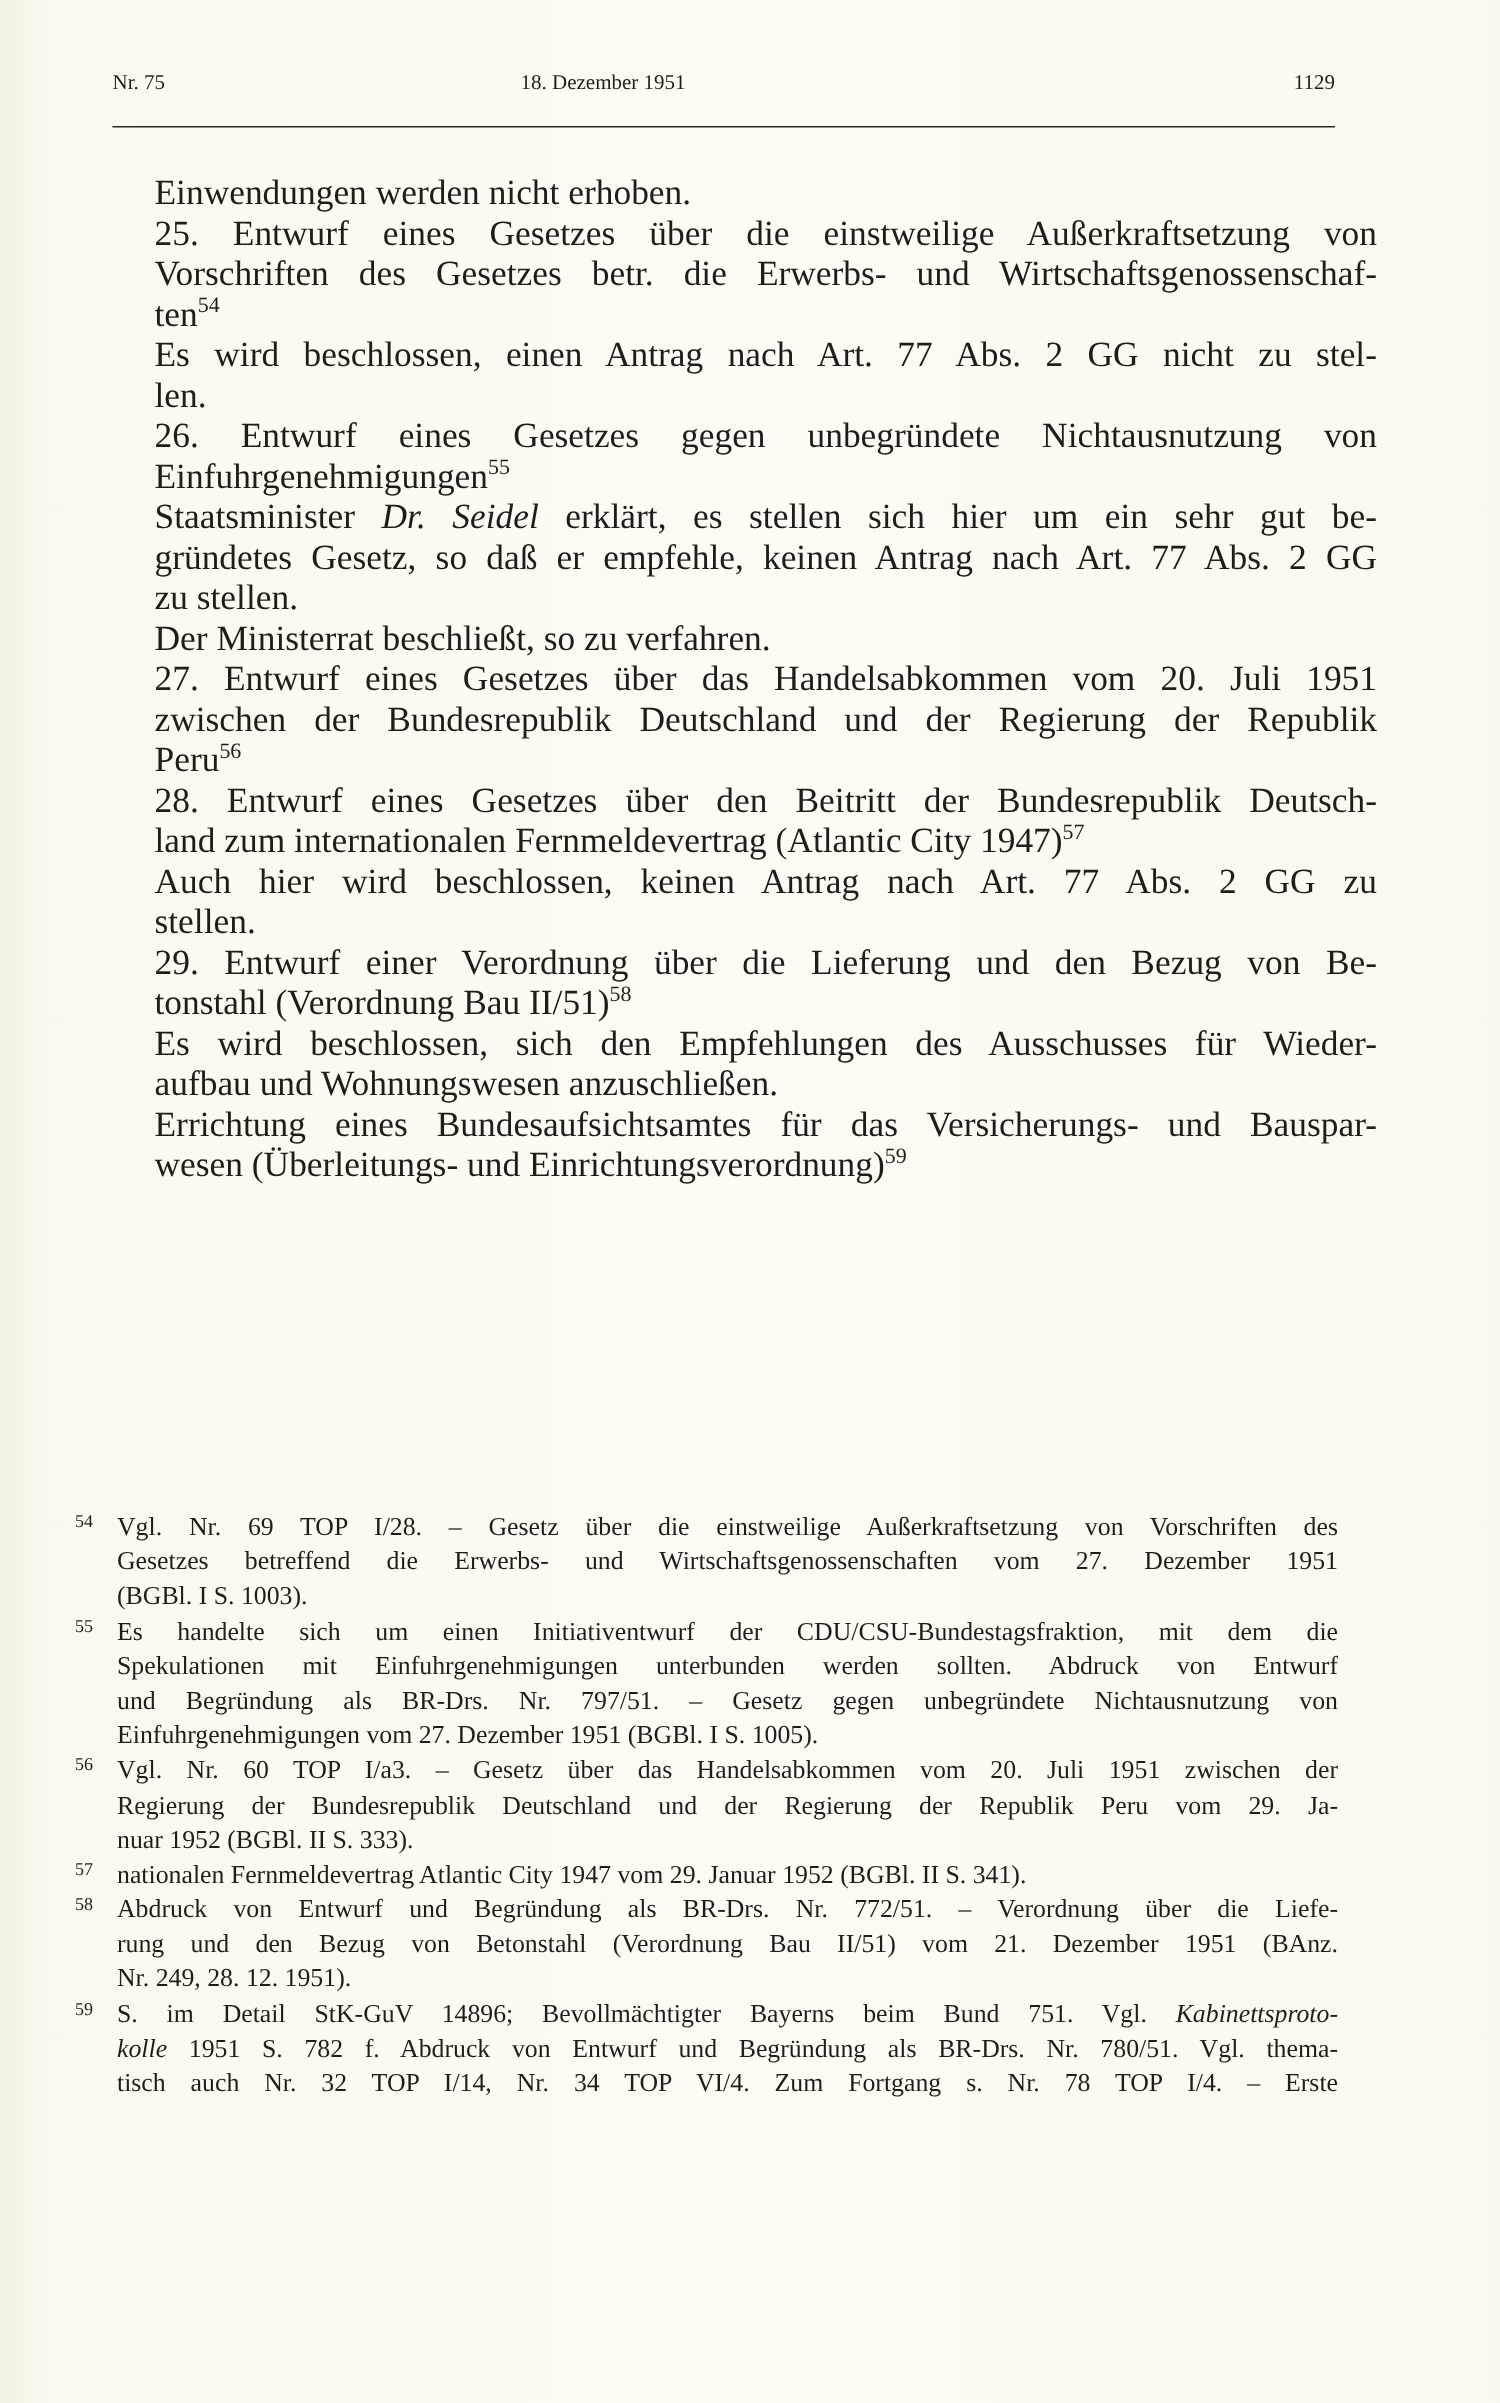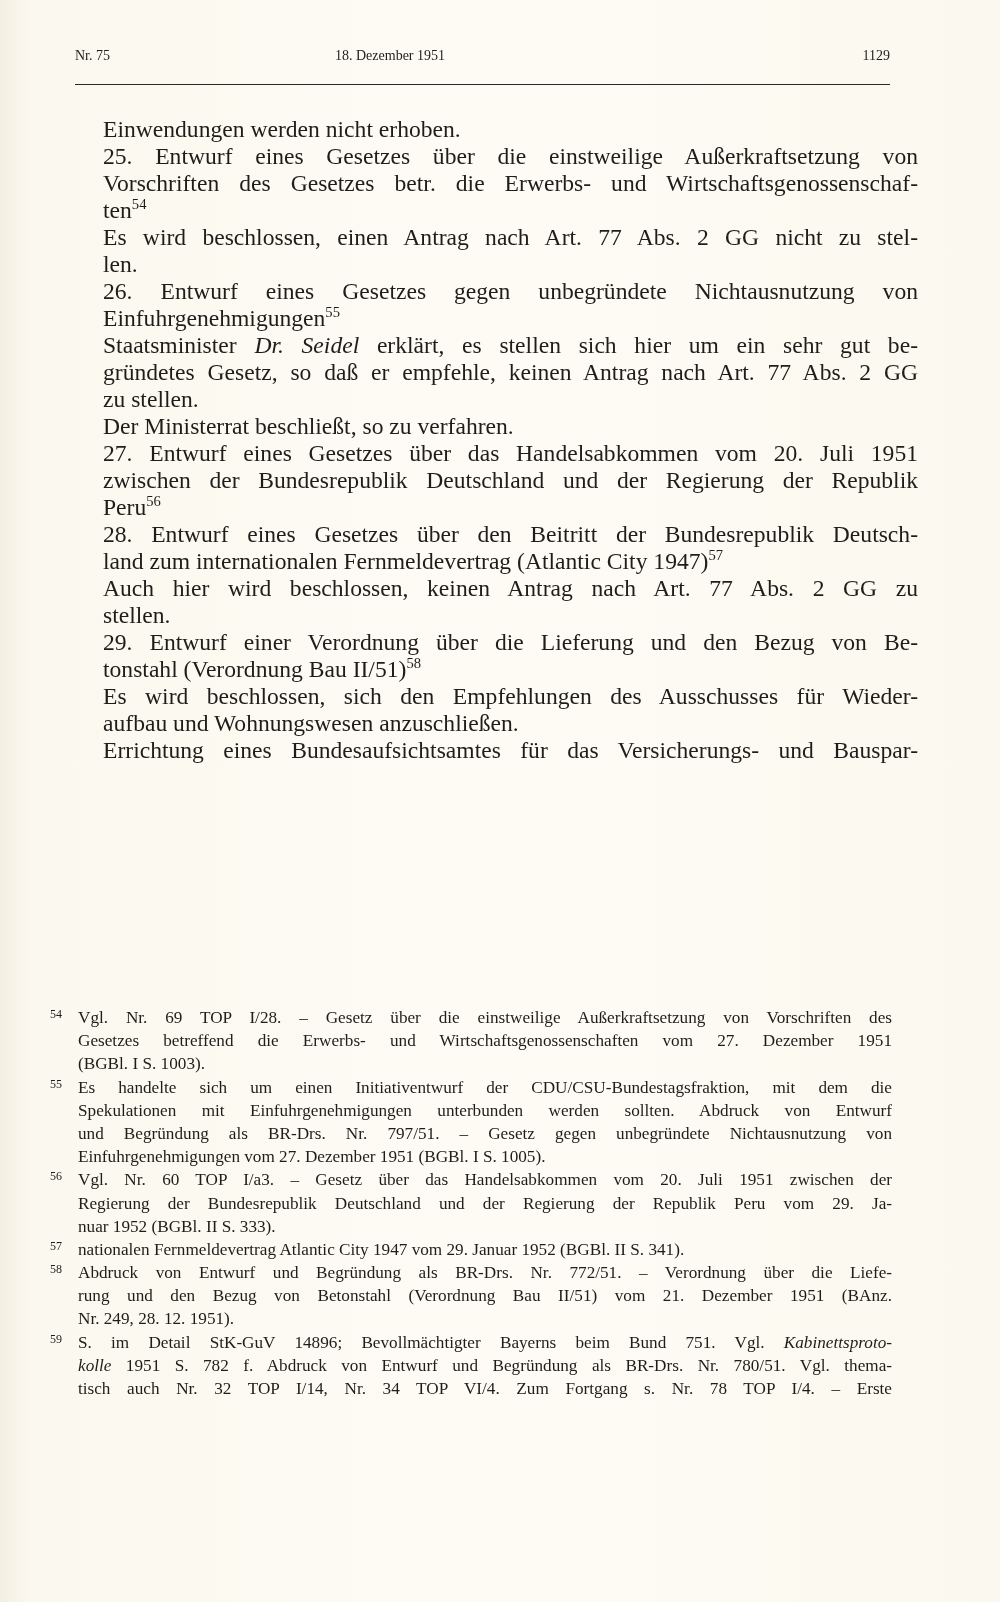--- a/index.html
+++ b/index.html
@@ -8,21 +8,21 @@
     background: #fbf8ef;
     background-image: linear-gradient(to right, #f3efe2 0px, #fbf8ef 30px, #fdfbf4 500px, #fbf8ef 1000px);
     color: #1f1d1a;
     font-family: "Liberation Serif", "DejaVu Serif", serif;
     position: relative;
   }
   .page { position: absolute; left: 0; top: 0; width: 1000px; height: 1602px; }
   .header { position: absolute; left: 75px; top: 48px; width: 815px; height: 30px; font-size: 14px; text-decoration: underline; }
   .header span { position: absolute; top: 0; white-space: nowrap; }
   .hdr-left { left: 0; }
-  .hdr-center { left: 260px; }
+  .hdr-center { left: 272px; }
   .hdr-right { right: 0; }
   .rule { position: absolute; left: 75px; top: 84px; width: 815px; height: 0; border-top: 1.6px solid #2a2825; }
   .body { position: absolute; left: 75px; top: 116px; width: 815px; font-size: 23.6px; line-height: 27px; margin-left: 28px; }
   .line { display: block; white-space: nowrap; height: 27px; }
   .line.just { text-align: justify; text-align-last: justify; }
   sup { font-size: 62%; vertical-align: 0; position: relative; top: -0.6em; line-height: 0; }
   .fn { position: absolute; left: 50px; top: 1006px; width: 842px; font-size: 17.2px; line-height: 23.2px; }
   .fn-item { position: relative; padding-left: 28px; }
   .fn-num { position: absolute; left: 0; top: -3px; font-size: 12px; }
   .fn-line { display: block; white-space: nowrap; height: 23.2px; }
@@ -58,20 +58,21 @@
       <span class="line"><span>Peru</span><sup>56</sup></span>
       <span class="line just"><span>28. Entwurf eines Gesetzes über den Beitritt der Bundesrepublik Deutsch-</span></span>
       <span class="line"><span>land zum internationalen Fernmeldevertrag (Atlantic City 1947)</span><sup>57</sup></span>
       <span class="line just"><span>Auch hier wird beschlossen, keinen Antrag nach Art. 77 Abs. 2 GG zu</span></span>
       <span class="line"><span>stellen.</span></span>
       <span class="line just"><span>29. Entwurf einer Verordnung über die Lieferung und den Bezug von Be-</span></span>
       <span class="line"><span>tonstahl (Verordnung Bau II/51)</span><sup>58</sup></span>
       <span class="line just"><span>Es wird beschlossen, sich den Empfehlungen des Ausschusses für Wieder-</span></span>
       <span class="line"><span>aufbau und Wohnungswesen anzuschließen.</span></span>
       <span class="line just"><span>Errichtung eines Bundesaufsichtsamtes für das Versicherungs- und Bauspar-</span></span>
+      <span class="line"><span>wesen (Überleitungs- und Einrichtungsverordnung)</span><sup>59</sup></span>
     </div>
 
   <div class="fn" id="footnotes">
       <div class="fn-item">
         <span class="fn-num">54</span>
         <span class="fn-line just"><span>Vgl. Nr. 69 TOP I/28. – Gesetz über die einstweilige Außerkraftsetzung von Vorschriften des</span></span>
         <span class="fn-line just"><span>Gesetzes betreffend die Erwerbs- und Wirtschaftsgenossenschaften vom 27. Dezember 1951</span></span>
         <span class="fn-line"><span>(BGBl. I S. 1003).</span></span>
       </div>
       <div class="fn-item">

